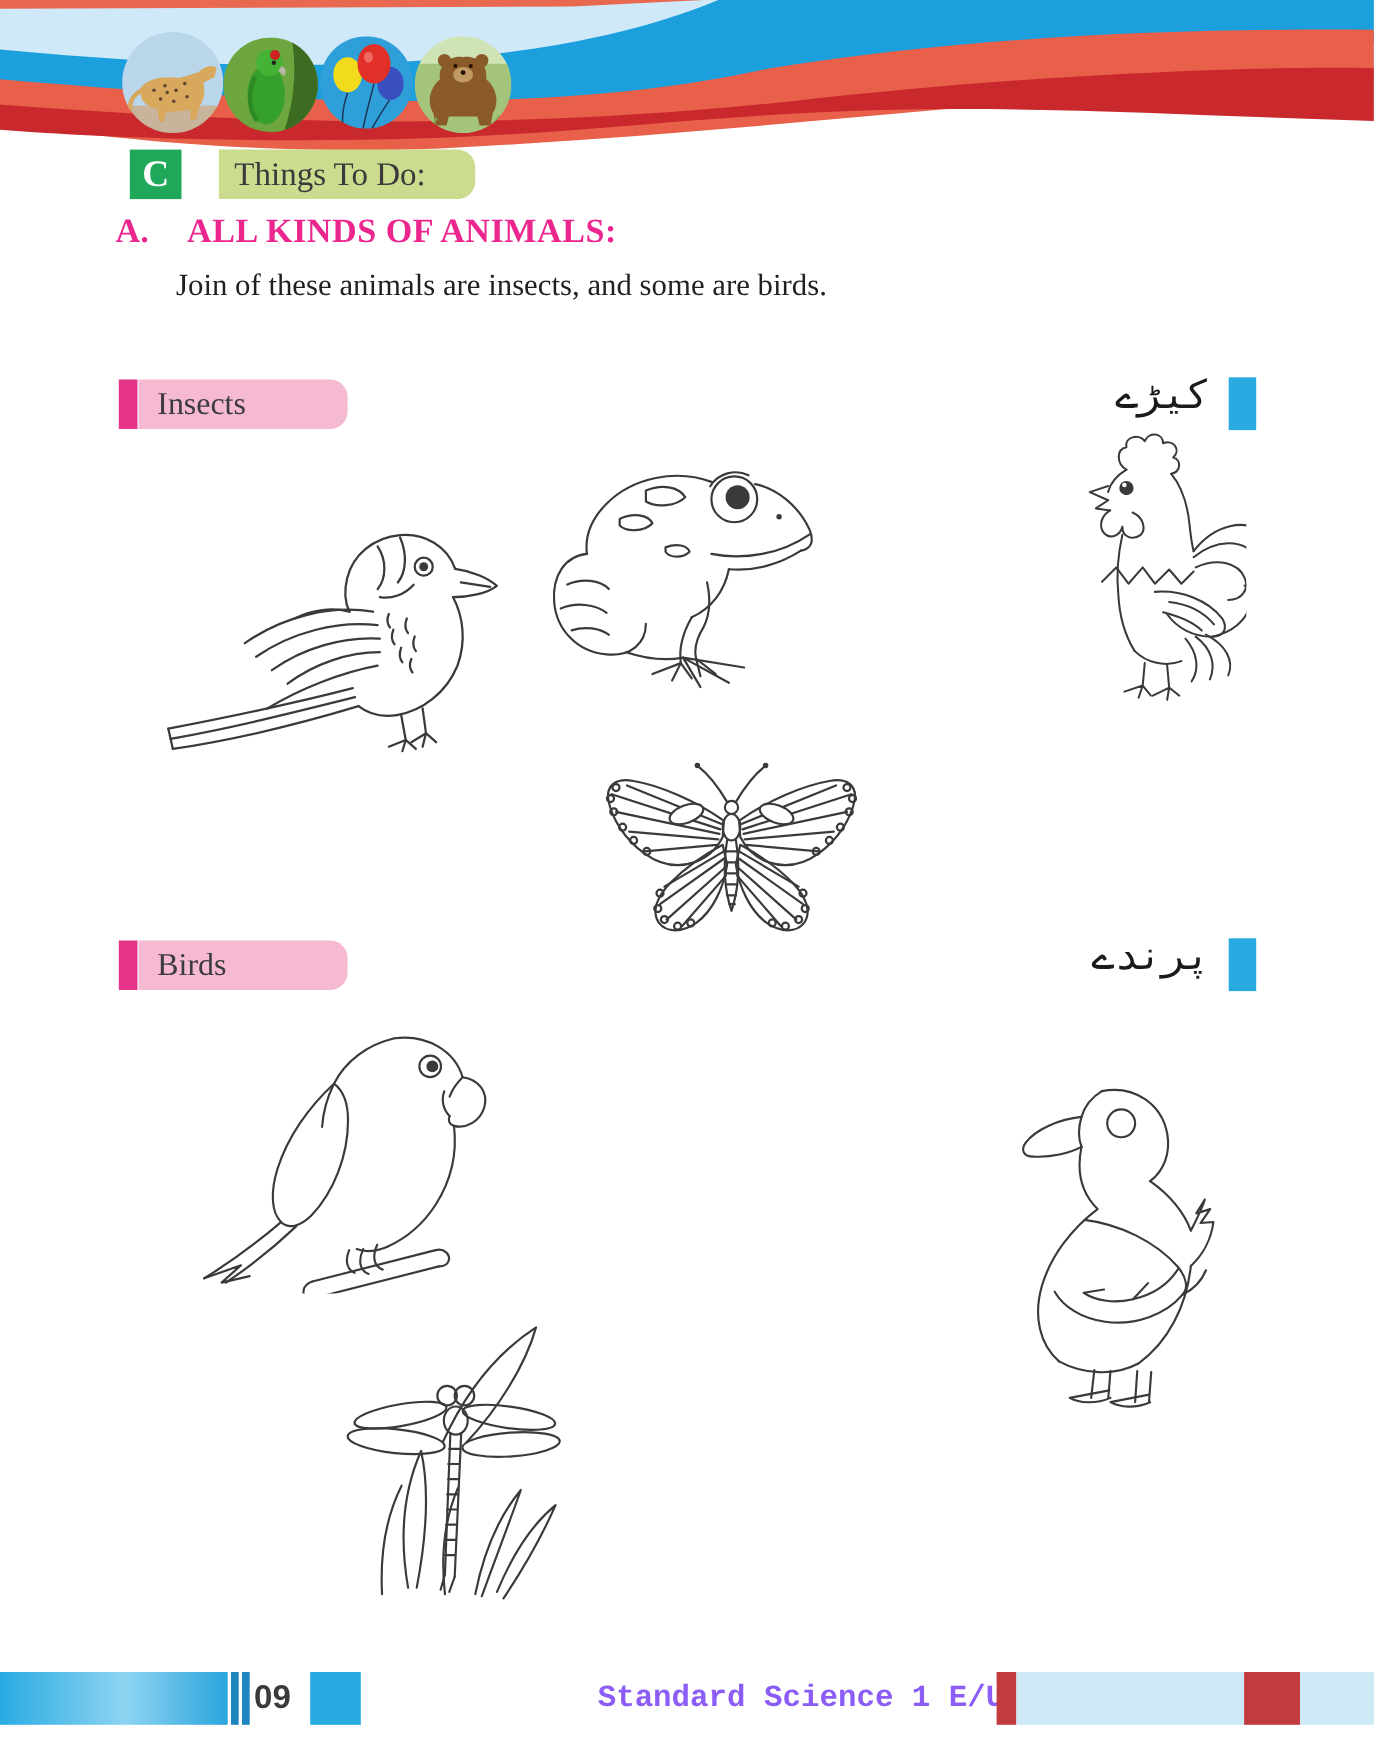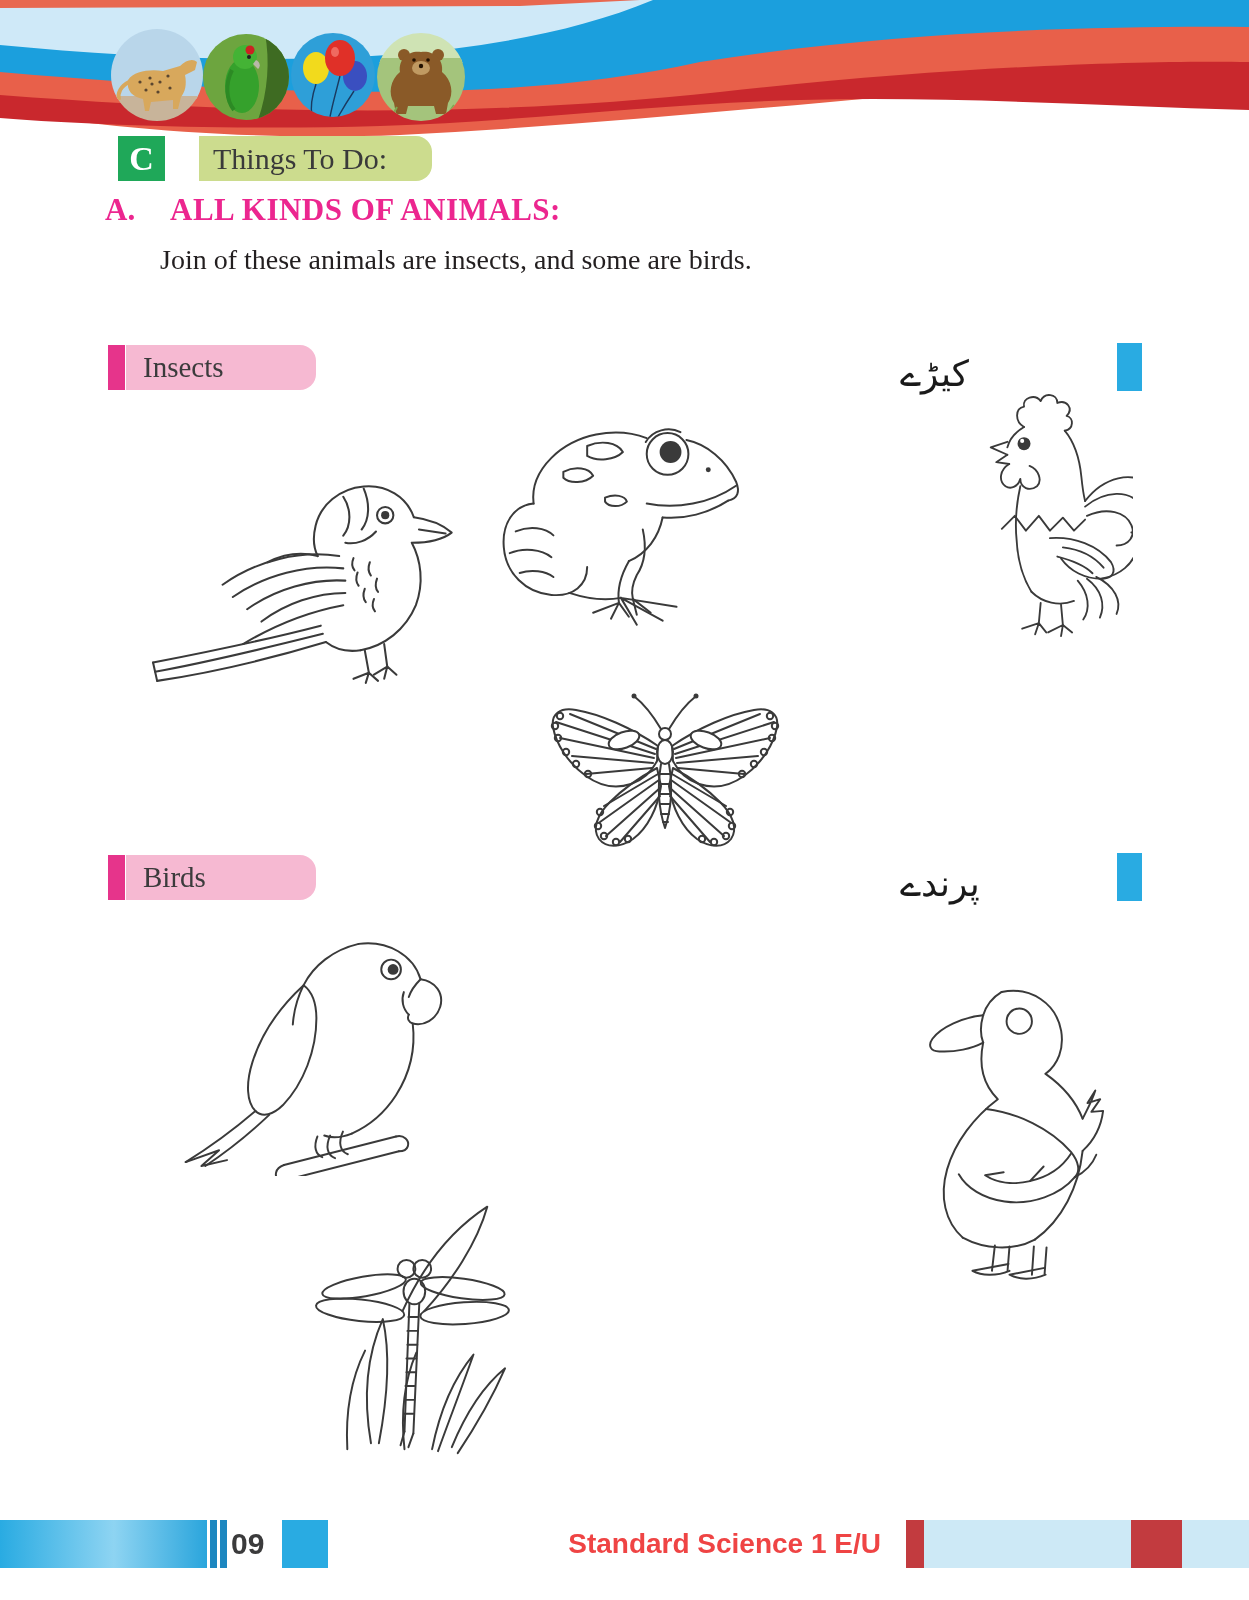--- a/index.html
+++ b/index.html
@@ -44,45 +44,45 @@
   }
 
   
   .cat-dark-bar { position:absolute; width:17px; height:45px; background:#e6348b; }
   .cat-pill {
     position:absolute; width:190px; height:45px; background:#f6b9d2;
     border-radius:0 16px 16px 0; display:flex; align-items:center;
     padding-left:17px; font-size:29px; color:#3b3b3c;
   }
   .cat-urdu {
-    position:absolute; width:200px; text-align:left; direction:rtl;
-    font-size:36px; color:#1a1a1a; font-family:Liberation Serif, serif;margin-top:15px;
+    position:absolute; width:200px; text-align:right; direction:rtl;
+    font-size:36px; color:#1a1a1a; font-family:Liberation Mono, monospace;
   }
   .cat-blue-bar { position:absolute; left:1117px; width:25px; height:48px; background:#29abe2; }
 
   
   .figure { position:absolute; }
   .figure svg { display:block; }
   .lineart { stroke:#3a3a3a; stroke-width:2; fill:none; stroke-linecap:round; stroke-linejoin:round; }
 
   
   .footer-blue-grad {
     position:absolute; left:0; top:1520px; width:207px; height:48px;
     background:linear-gradient(90deg,#29abe2 0%, #8ed4f2 55%, #2aa5dc 100%);
   }
   .footer-thin { position:absolute; top:1520px; width:7px; height:48px; background:#1d87c0; }
   .footer-pagenum {
     position:absolute; left:231px; top:1520px; height:48px; display:flex; align-items:center;
     font-family:"Liberation Sans", sans-serif; font-weight:bold; font-size:30px; color:#3b3b3c;
   }
   .footer-blue-square { position:absolute; left:282px; top:1520px; width:46px; height:48px; background:#29abe2; }
   .footer-title {
-    position:absolute; left:489px; top:1520px; width:392px; height:48px;
+    position:absolute; left:521px; top:1520px; width:392px; height:48px;
     display:flex; align-items:center; justify-content:flex-end;
-    font-family:Liberation Sans, sans-serif; font-weight:bold; font-size:28px; color:#ef4444;
+    font-family:Liberation Mono, monospace; font-weight:bold; font-size:28px; color:#8b5cf6;
   }
   .footer-red1 { position:absolute; left:906px; top:1520px; width:18px; height:48px; background:#c23b3f; }
   .footer-lblue1 { position:absolute; left:924px; top:1520px; width:207px; height:48px; background:#cde9f6; }
   .footer-red2 { position:absolute; left:1131px; top:1520px; width:51px; height:48px; background:#c23b3f; }
   .footer-lblue2 { position:absolute; left:1182px; top:1520px; width:67px; height:48px; background:#cde9f6; }
 </style>
 </head>
 <body>
 
 <div class="page">

